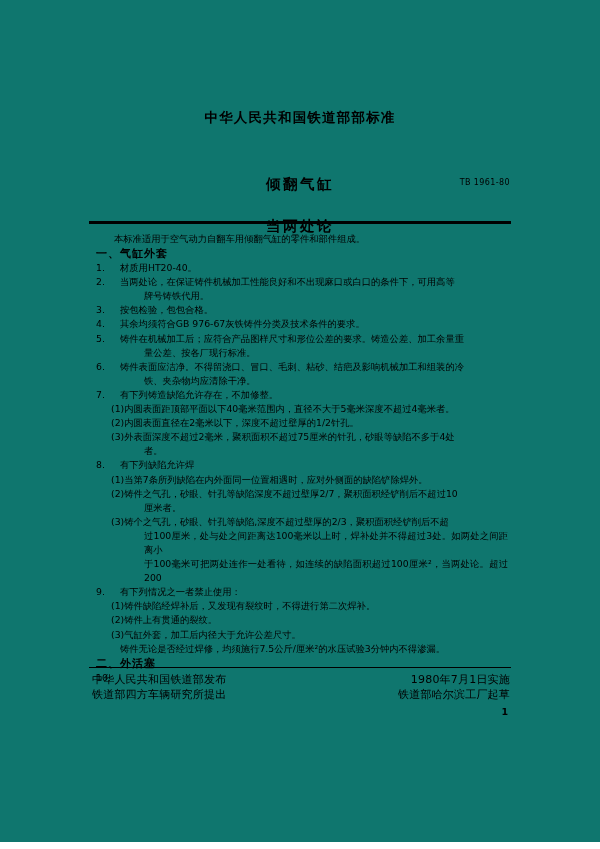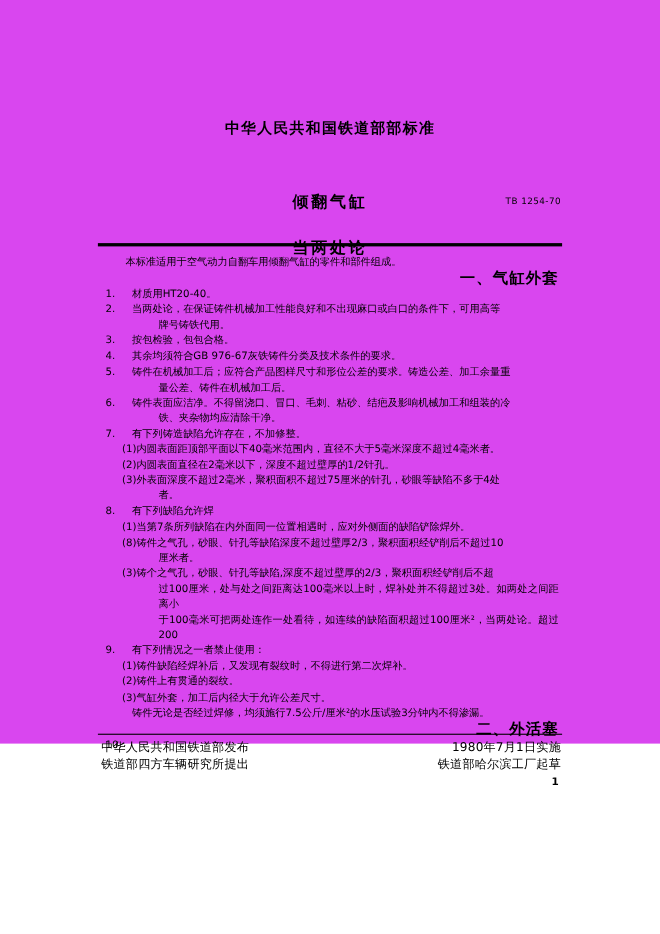--- a/index.html
+++ b/index.html
@@ -13,22 +13,22 @@
     font-family: "DejaVu Sans", "Liberation Sans", sans-serif;
     color: #000000;
     position: relative;
     overflow: hidden;
   }
 
   .page {
     position: absolute;
     left: 0; top: 0;
     width: 600px;
-    height: 676px;
-    background: #d946ef;
+    height: 842px;
+    background: #0f766e;
   }
 
   
   .header {
     position: absolute;
     left: 88px;
     top: 108px;
     width: 424px;
   }
   .std-org {
@@ -85,23 +85,23 @@
     top: 232px;
     width: 412px;
     font-size: 9.3px;
     line-height: 14.1px;
   }
   .lead {
     margin: 0 0 0 18px;
     text-align: justify;
   }
   .section-head {
-    text-align: right;
-    font-weight: bold;
-    font-size: 14px;
+    text-align: left;
+    font-weight: bold;
+    font-size: 11px;
     letter-spacing: 1px;
     margin: 0;
     line-height: 15px;
   }
   .item {
     position: relative;
     margin: 0;
     padding-left: 24px;
     text-align: justify;
     text-justify: inter-ideograph;
@@ -165,21 +165,21 @@
 </style>
 </head>
 <body>
 
 <div class="page">
 
   <div class="header">
     <div class="std-org">中华人民共和国铁道部部标准</div>
     <div class="title-row">
       <div class="doc-title">倾翻气缸</div>
-      <div class="std-number">TB 1254-70</div>
+      <div class="std-number">TB 1961-80</div>
     </div>
     <div class="doc-subtitle">当两处论</div>
   </div>
 
   <div class="rule-top"></div>
 
   <div class="body">
 
     <p class="lead">本标准适用于空气动力自翻车用倾翻气缸的零件和部件组成。</p>
 
@@ -198,40 +198,40 @@
       <span class="num">3.</span><span>按包检验，包包合格。</span>
     </p>
 
     <p class="item">
       <span class="num">4.</span><span>其余均须符合GB 976-67灰铁铸件分类及技术条件的要求。</span>
     </p>
 
     <p class="item">
       <span class="num">5.</span><span>铸件在机械加工后；应符合产品图样尺寸和形位公差的要求。铸造公差、加工余量重</span>
     </p>
-    <p class="hang">量公差、铸件在机械加工后。</p>
+    <p class="hang">量公差、按各厂现行标准。</p>
 
     <p class="item">
       <span class="num">6.</span><span>铸件表面应洁净。不得留浇口、冒口、毛刺、粘砂、结疤及影响机械加工和组装的冷</span>
     </p>
     <p class="hang">铁、夹杂物均应清除干净。</p>
 
     <p class="item">
       <span class="num">7.</span><span>有下列铸造缺陷允许存在，不加修整。</span>
     </p>
     <p class="sub">(1)内圆表面距顶部平面以下40毫米范围内，直径不大于5毫米深度不超过4毫米者。</p>
     <p class="sub">(2)内圆表面直径在2毫米以下，深度不超过壁厚的1/2针孔。</p>
     <p class="sub">(3)外表面深度不超过2毫米，聚积面积不超过75厘米的针孔，砂眼等缺陷不多于4处</p>
     <p class="hang">者。</p>
 
     <p class="item">
       <span class="num">8.</span><span>有下列缺陷允许焊</span>
     </p>
     <p class="sub">(1)当第7条所列缺陷在内外面同一位置相遇时，应对外侧面的缺陷铲除焊外。</p>
-    <p class="sub">(8)铸件之气孔，砂眼、针孔等缺陷深度不超过壁厚2/3，聚积面积经铲削后不超过10</p>
+    <p class="sub">(2)铸件之气孔，砂眼、针孔等缺陷深度不超过壁厚2/7，聚积面积经铲削后不超过10</p>
     <p class="hang">厘米者。</p>
     <p class="sub">(3)铸个之气孔，砂眼、针孔等缺陷,深度不超过壁厚的2/3，聚积面积经铲削后不超</p>
     <p class="hang">过100厘米，处与处之间距离达100毫米以上时，焊补处并不得超过3处。如两处之间距离小</p>
     <p class="hang">于100毫米可把两处连作一处看待，如连续的缺陷面积超过100厘米²，当两处论。超过200</p>
 
     <p class="item">
       <span class="num">9.</span><span>有下列情况之一者禁止使用：</span>
     </p>
     <p class="sub">(1)铸件缺陷经焊补后，又发现有裂纹时，不得进行第二次焊补。</p>
     <p class="sub">(2)铸件上有贯通的裂纹。</p>

